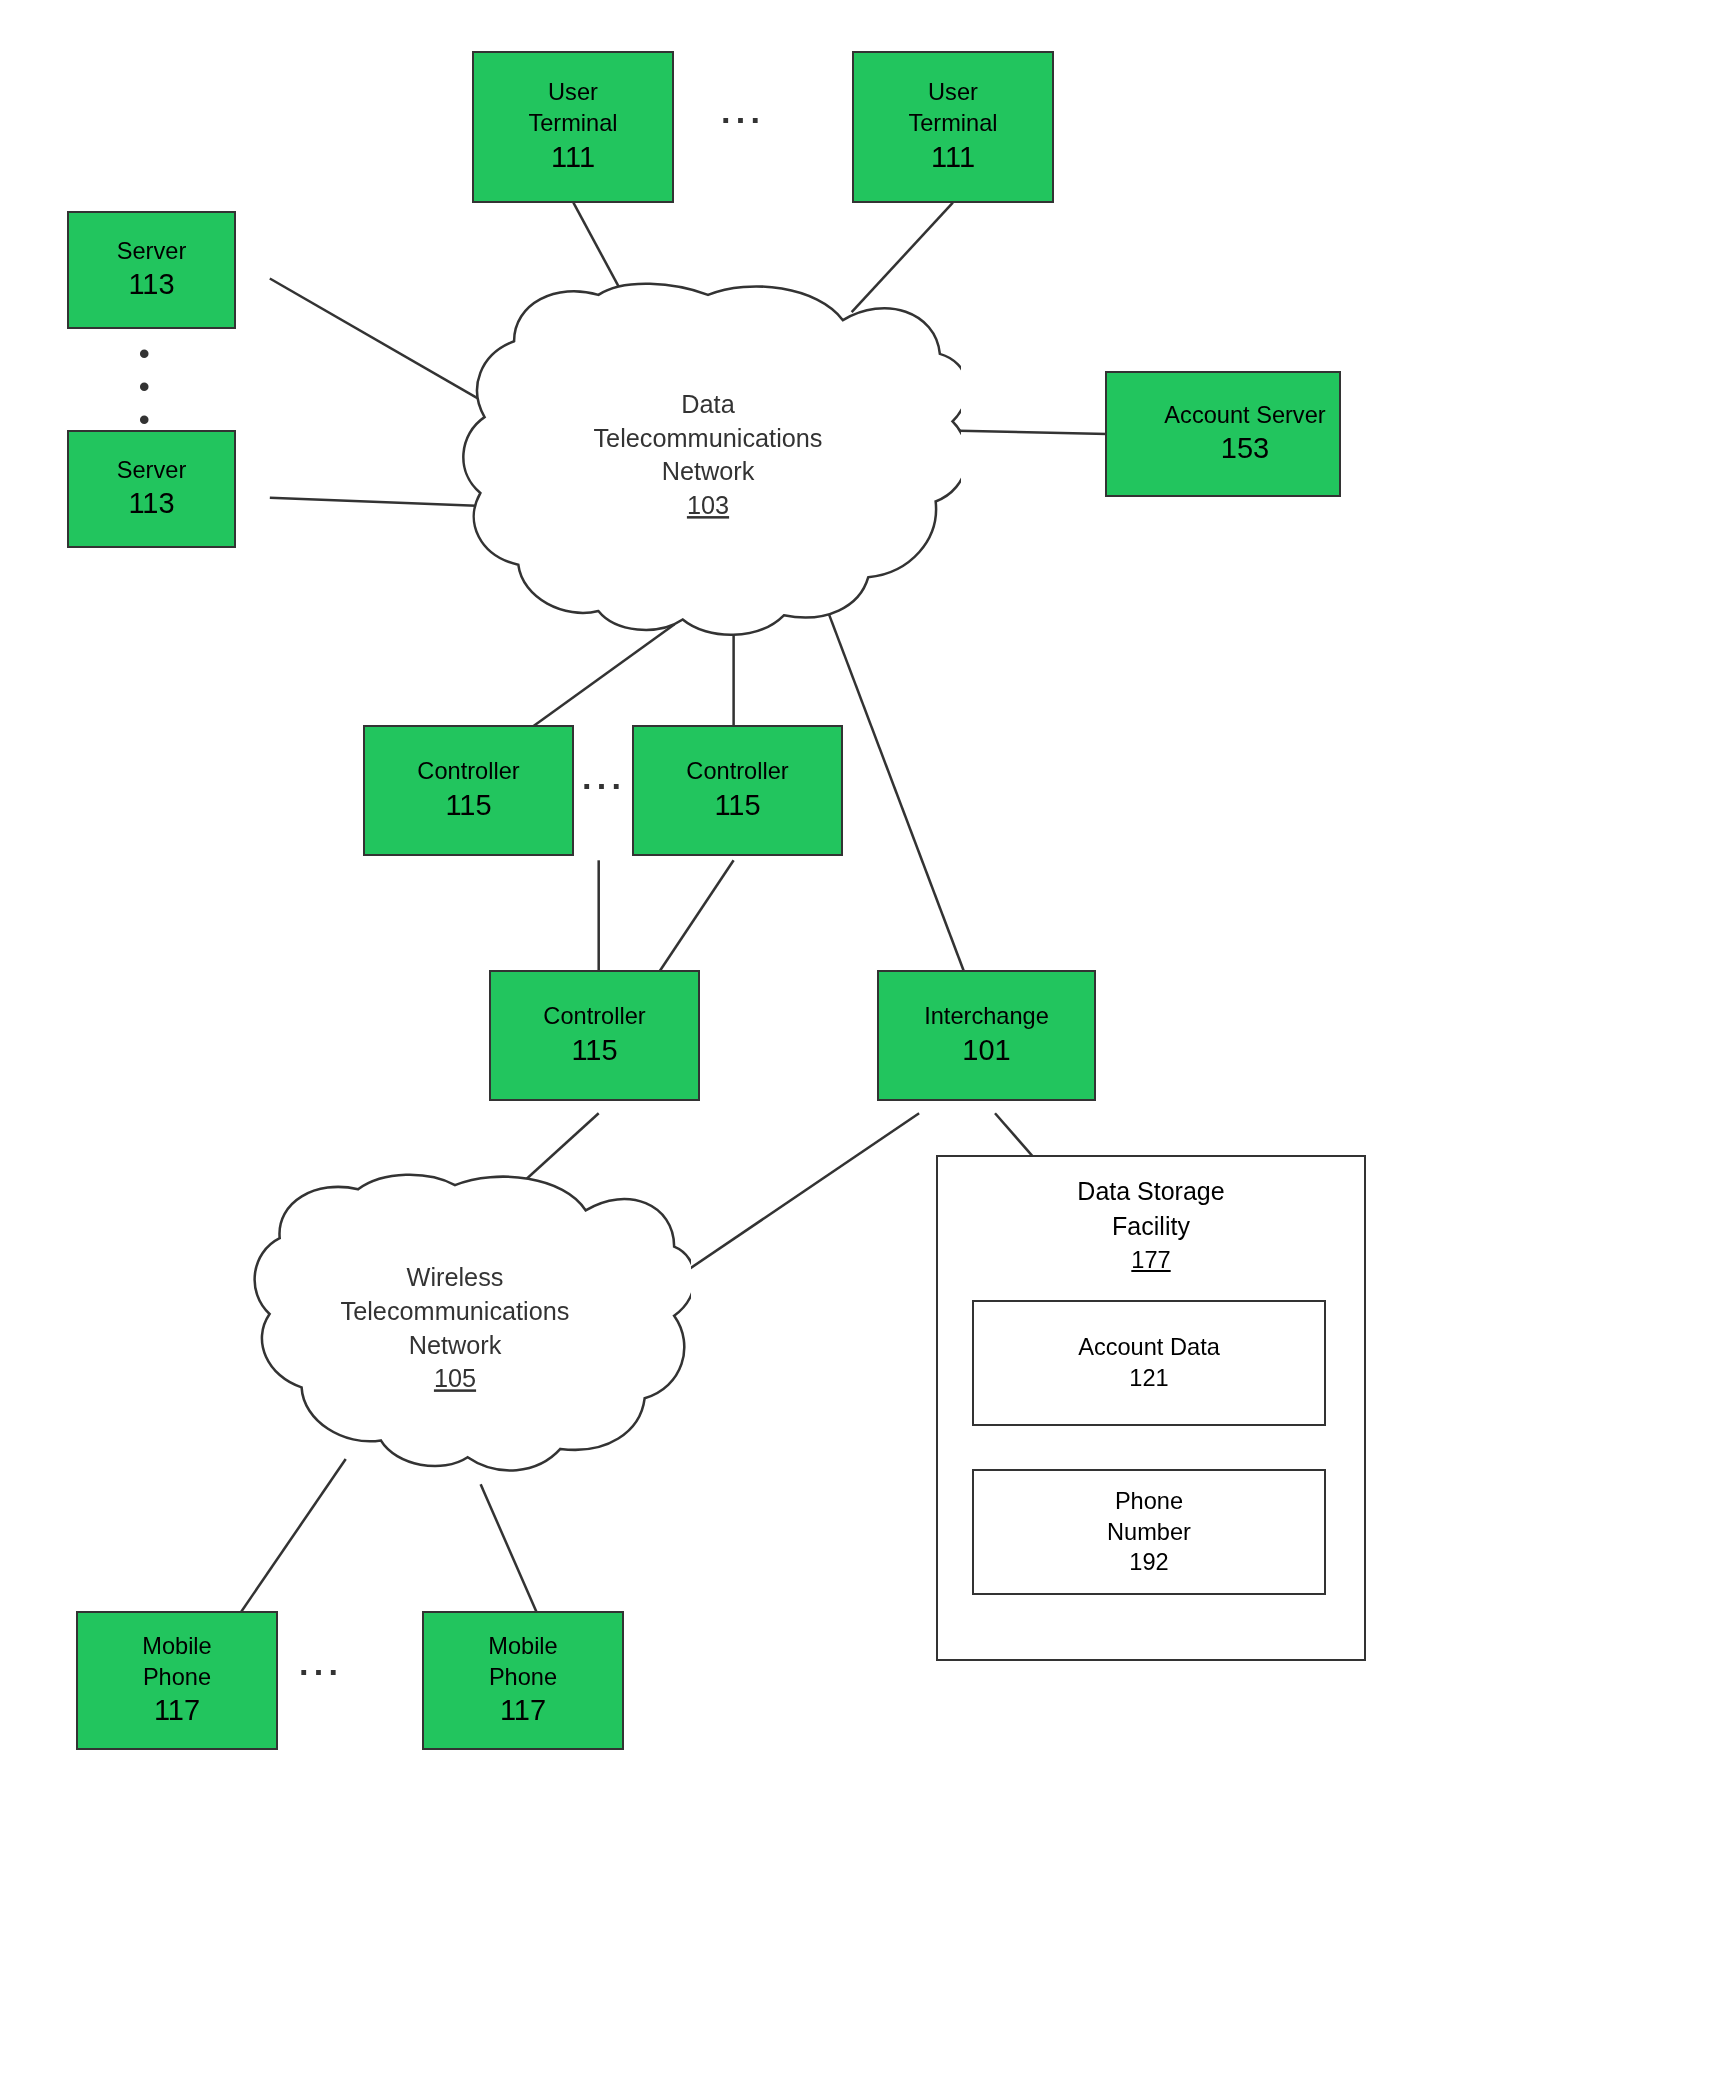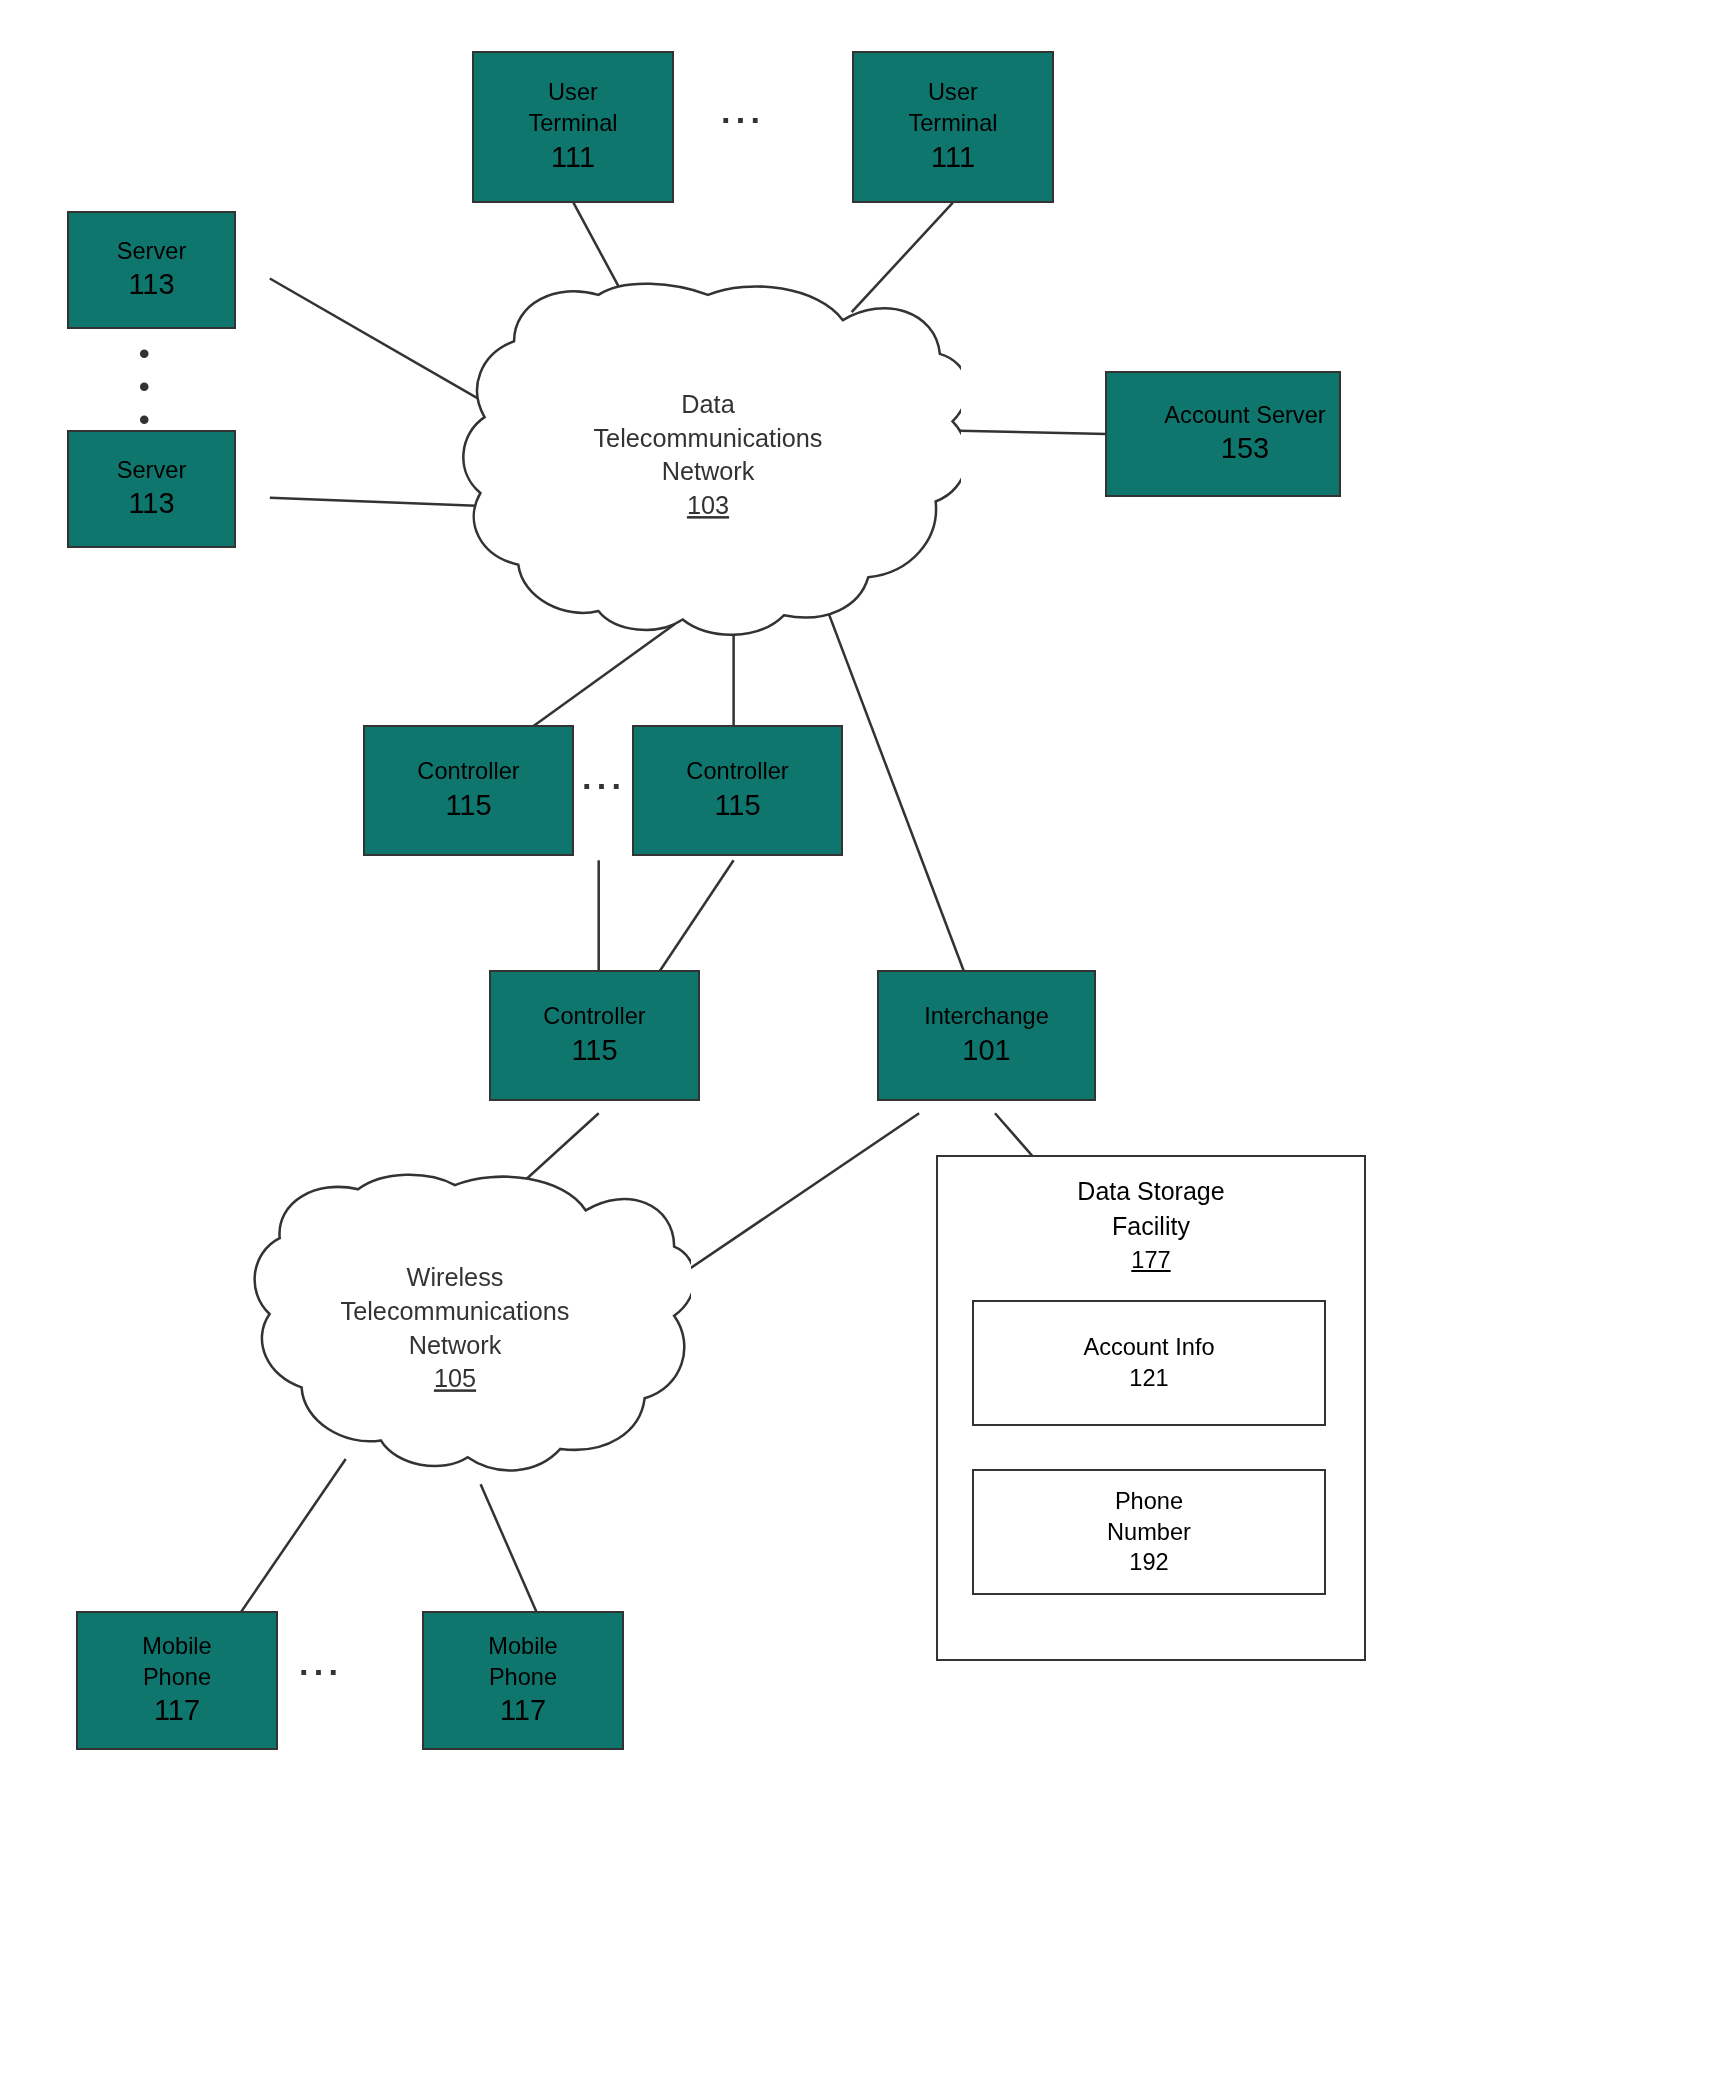--- a/index.html
+++ b/index.html
@@ -8,21 +8,21 @@
       font-family: Arial, sans-serif;
       width: 1732px;
       height: 2095px;
       position: relative;
       overflow: hidden;
     }
 
     .node {
       position: absolute;
       border: 2.5px solid #333;
-      background: #0f766e;
+      background: #22c55e;
       text-align: center;
       display: flex;
       flex-direction: column;
       align-items: center;
       justify-content: center;
       font-size: 23.6px;
       line-height: 1.3;
     }
 
     .node .ref {
@@ -212,21 +212,21 @@
   <span class="ref">117</span>
 </div>
 
 <div class="data-storage-outer" style="left:936px; top:1155px; width:430px; height:506px;text-decoration:underline;">
   <div style="position:absolute; top:17px; left:0; right:0; text-align:center; font-size:25px; line-height:1.4;">
     Data Storage<br>Facility
     <span style="text-decoration:underline; display:block; font-size:23.6px;">177</span>
   </div>
 
   <div class="data-storage-inner" style="left:34px; top:143px; width:354px; height:126px;">
-    <span>Account Info</span>
+    <span>Account Data</span>
     <span class="ref">121</span>
   </div>
 
   <div class="data-storage-inner" style="left:34px; top:312px; width:354px; height:126px;">
     <span>Phone<br>Number</span>
     <span class="ref">192</span>
   </div>
 </div>
 
 

